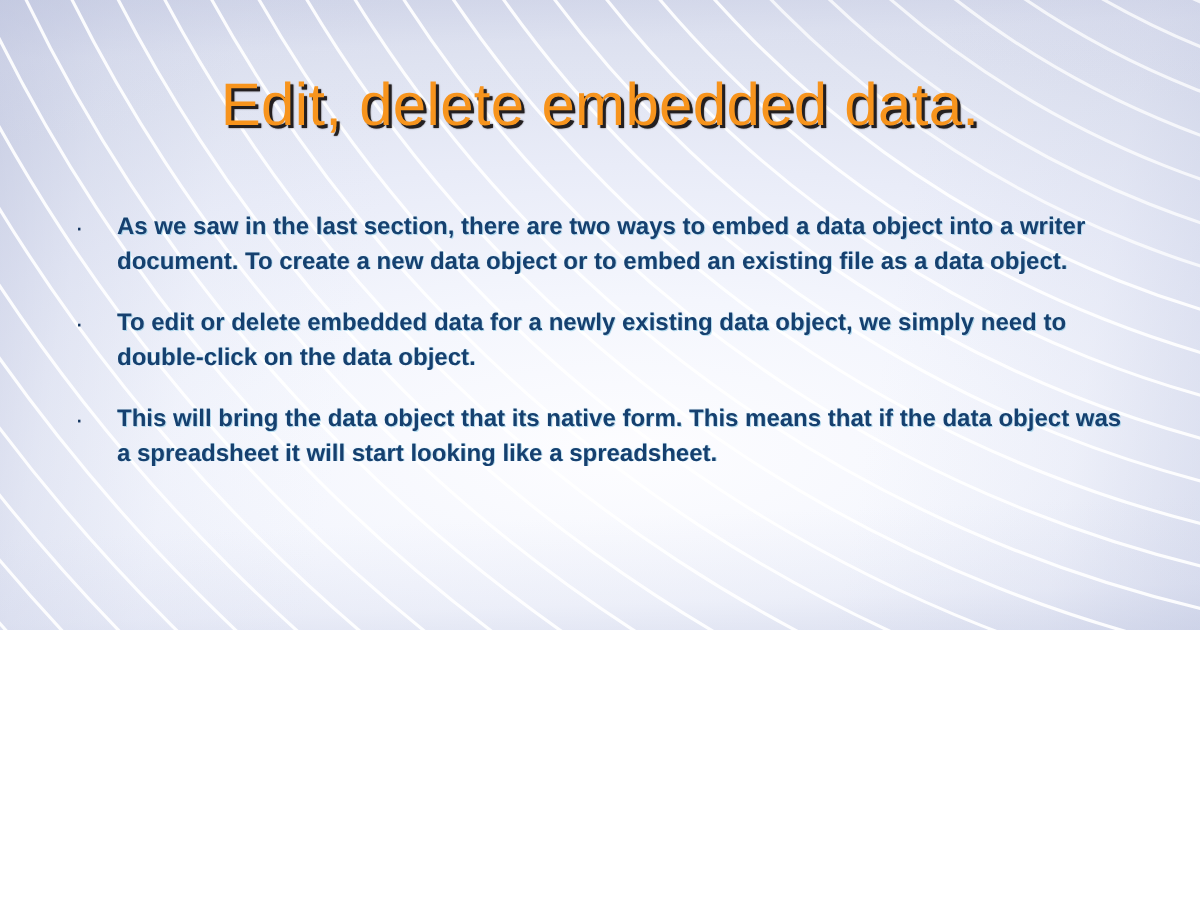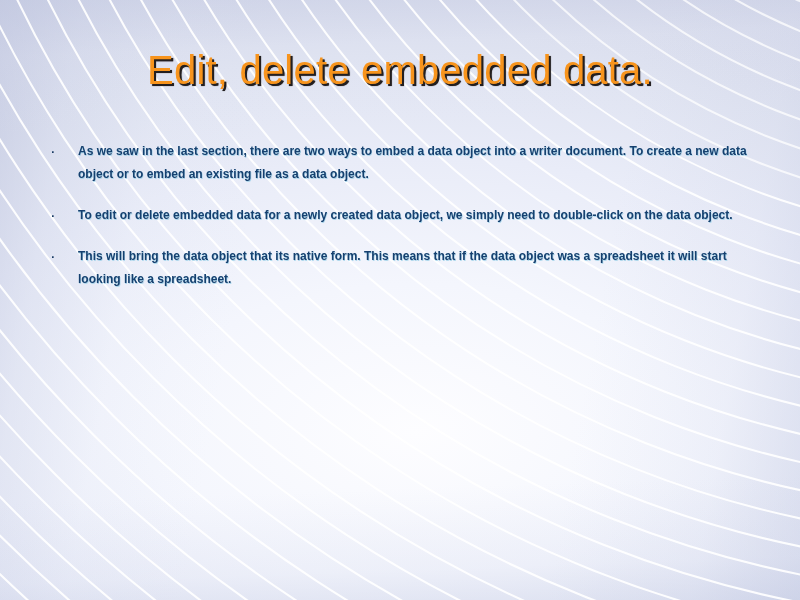--- a/index.html
+++ b/index.html
@@ -10,21 +10,21 @@
     height: 600px;
     overflow: hidden;
   }
   body {
     font-family: "Liberation Sans", sans-serif;
   }
 
   #slide {
     position: relative;
     width: 800px;
-    height: 600px;
+    height: 420px;
     overflow: hidden;
     background: #e9ecf8;
   }
 
   
   .bg-base {
     position: absolute;
     inset: 0;
     background:
       radial-gradient(130% 95% at 52% 72%,
@@ -100,21 +100,21 @@
     font-size: 17px;
     line-height: 23px;
     color: #12355f;
     text-align: left;
     padding-left: 6px;
     box-sizing: border-box;
     user-select: none;
   }
   .bullet-text {
     flex: 1 1 auto;
-    font-size: 12px;
+    font-size: 16px;
     line-height: 23px;
     font-weight: bold;
     color: #16406f;
     text-shadow:
        0.6px 0.6px 0 rgba(150,205,230,0.72),
       -0.4px -0.4px 0 rgba(225,243,252,0.45);
     text-align: left;
   }
   .b1 { width: 690px; }
   .b2 { width: 675px; }
@@ -210,21 +210,21 @@
 
   <div id="body">
 
     <div class="bullet-row">
       <span class="bullet-mark">·</span>
       <span class="bullet-text b1">As we saw in the last section, there are two ways to embed a data object into a writer document. To create a new data object or to embed an existing file as a data object.</span>
     </div>
 
     <div class="bullet-row">
       <span class="bullet-mark">·</span>
-      <span class="bullet-text b2">To edit or delete embedded data for a newly created data object, we simply need to double-click on the data object.</span>
+      <span class="bullet-text b2">To edit or delete embedded data for a newly existing data object, we simply need to double-click on the data object.</span>
     </div>
 
     <div class="bullet-row">
       <span class="bullet-mark">·</span>
       <span class="bullet-text b3">This will bring the data object that its native form. This means that if the data object was a spreadsheet it will start looking like a spreadsheet.</span>
     </div>
 
   </div>
 </div>
 

